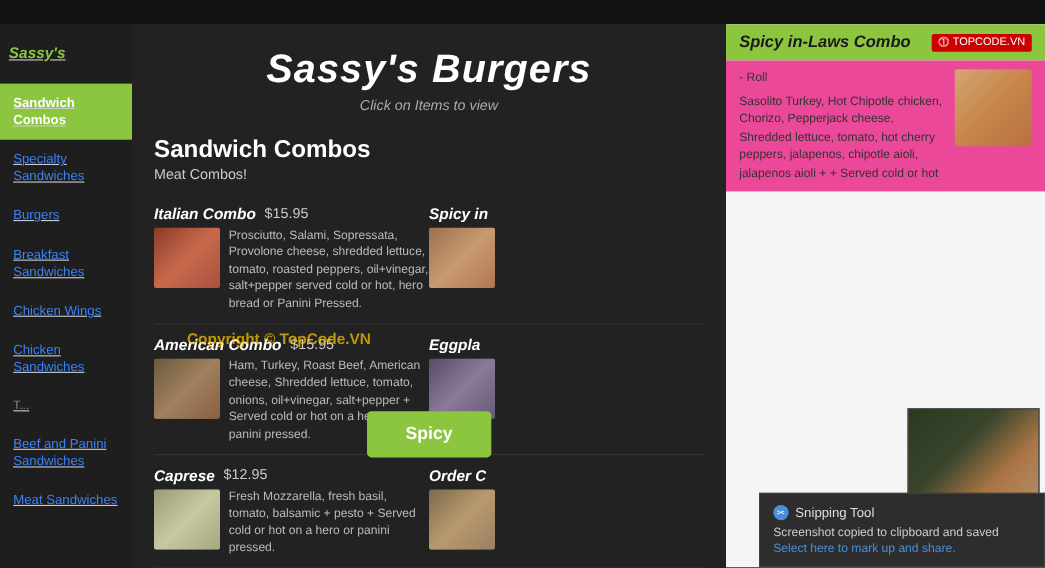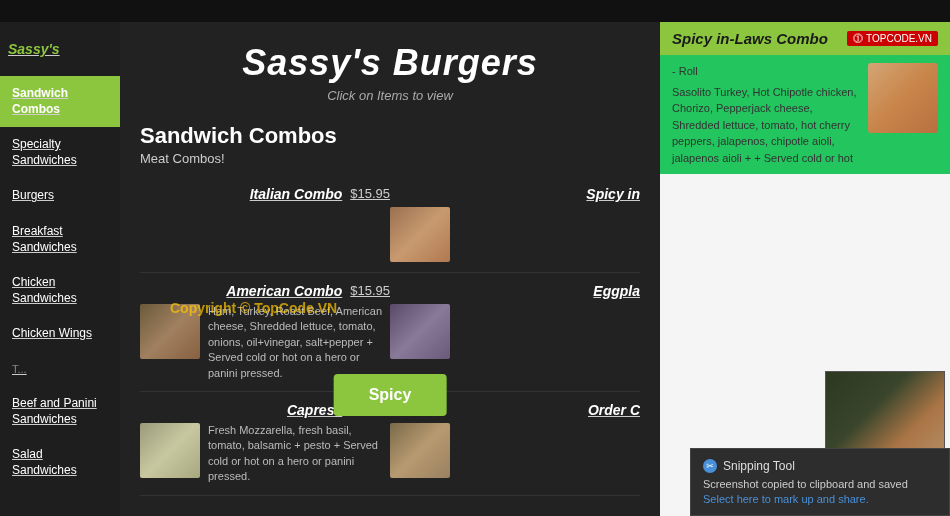--- a/index.html
+++ b/index.html
@@ -45,21 +45,21 @@
     .logo-text {
       color: #8cc63f;
       font-size: 14px;
       font-weight: bold;
       font-style: italic;
     }
 
     .sidebar-item {
       padding: 10px 12px;
       font-size: 12px;
-      color: #ffffff;
+      color: #3b82f6;
       cursor: pointer;
       line-height: 1.3;
     }
 
     .sidebar-item.active {
       background: #8cc63f;
       color: #fff;
       font-weight: bold;
     }
 
@@ -117,24 +117,23 @@
     .menu-item {
       display: flex;
       flex-direction: column;
       border-bottom: 1px solid #333;
       padding: 10px 0;
       position: relative;
     }
 
     .menu-item-header {
       display: flex;
-      justify-content: flex-end;
+      justify-content: flex-start;
       align-items: flex-start;
       margin-bottom: 5px;
-      text-decoration: underline;
     }
 
     .menu-item-name {
       color: #fff;
       font-size: 14px;
       font-weight: bold;
       font-style: italic;
     }
 
     .menu-item-price {
@@ -203,21 +202,21 @@
       display: flex;
       align-items: center;
       gap: 3px;
       border-radius: 2px;
     }
 
     .spicy-content {
       display: flex;
       gap: 8px;
       padding: 8px 12px;
-      background: #22c55e;
+      background: #ec4899;
     }
 
     .spicy-text {
       flex: 1;
       font-size: 11px;
       color: #333;
       line-height: 1.5;
     }
 
     .spicy-image {
@@ -352,51 +351,57 @@
     <div class="sidebar-item">
       <span>Specialty Sandwiches</span>
     </div>
     <div class="sidebar-item">
       <span>Burgers</span>
     </div>
     <div class="sidebar-item">
       <span>Breakfast Sandwiches</span>
     </div>
     <div class="sidebar-item">
+      <span>Chicken Wings</span>
+    </div>
+    <div class="sidebar-item">
       <span>Chicken Sandwiches</span>
     </div>
-    <div class="sidebar-item">
-      <span>Chicken Wings</span>
-    </div>
     <div class="sidebar-item" style="font-size:11px;color:#888">T...</div>
     <div class="sidebar-item">
       <span>Beef and Panini Sandwiches</span>
     </div>
     <div class="sidebar-item">
-      <span>Salad Sandwiches</span>
+      <span>Meat Sandwiches</span>
     </div>
   </div>
 
   <div class="center-content">
     <div class="hero-section">
       <div class="hero-title">Sassy's Burgers</div>
       <div class="hero-subtitle">Click on Items to view</div>
     </div>
 
     <div class="section-header">
       <div class="section-title">Sandwich Combos</div>
       <div class="section-subtitle">Meat Combos!</div>
     </div>
 
     <div class="items-grid">
 
       <div class="menu-item">
         <div class="menu-item-header">
           <span class="menu-item-name">Italian Combo</span>
           <span class="menu-item-price">$15.95</span>
+        </div>
+        <div class="menu-item-body">
+          <div class="menu-item-image">
+            <div class="menu-item-image-placeholder" style="background: linear-gradient(135deg, #8a3a2a, #c86a4a, #a85040);"></div>
+          </div>
+          <div class="menu-item-desc">Prosciutto, Salami, Sopressata, Provolone cheese, shredded lettuce, tomato, roasted peppers, oil+vinegar, salt+pepper served cold or hot, hero bread or Panini Pressed.</div>
         </div>
       </div>
 
       <div class="menu-item">
         <div class="menu-item-header">
           <span class="menu-item-name-truncated">Spicy in</span>
         </div>
         <div class="menu-item-body">
           <div class="menu-item-image">
             <div class="menu-item-image-placeholder" style="background: linear-gradient(135deg, #9a7050, #c89a70, #b07850);"></div>

